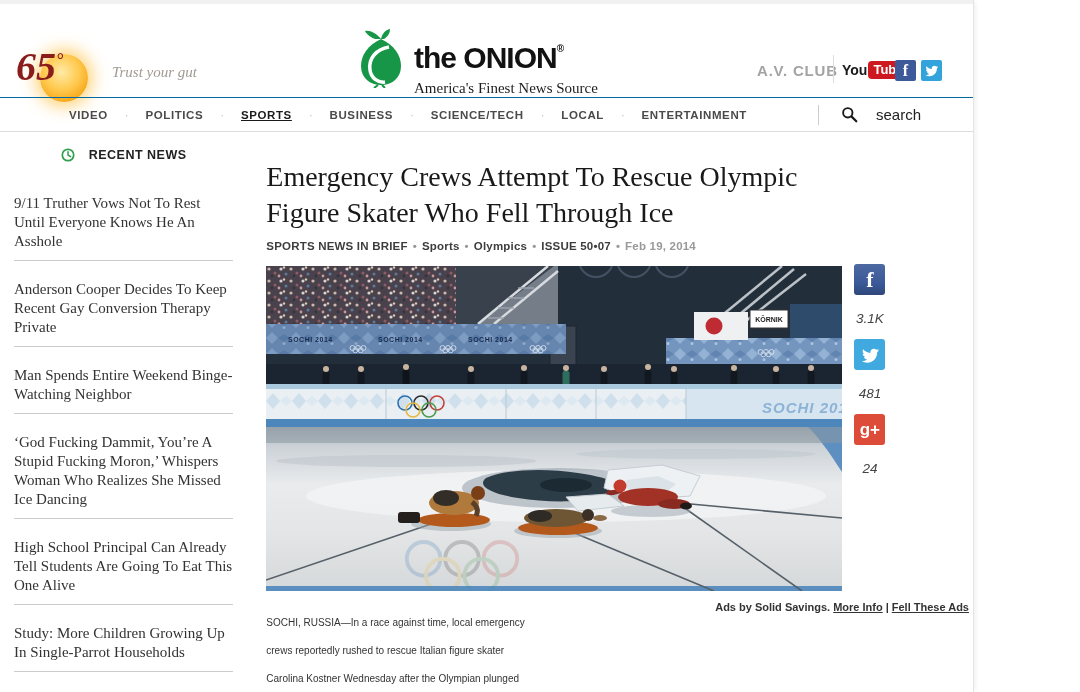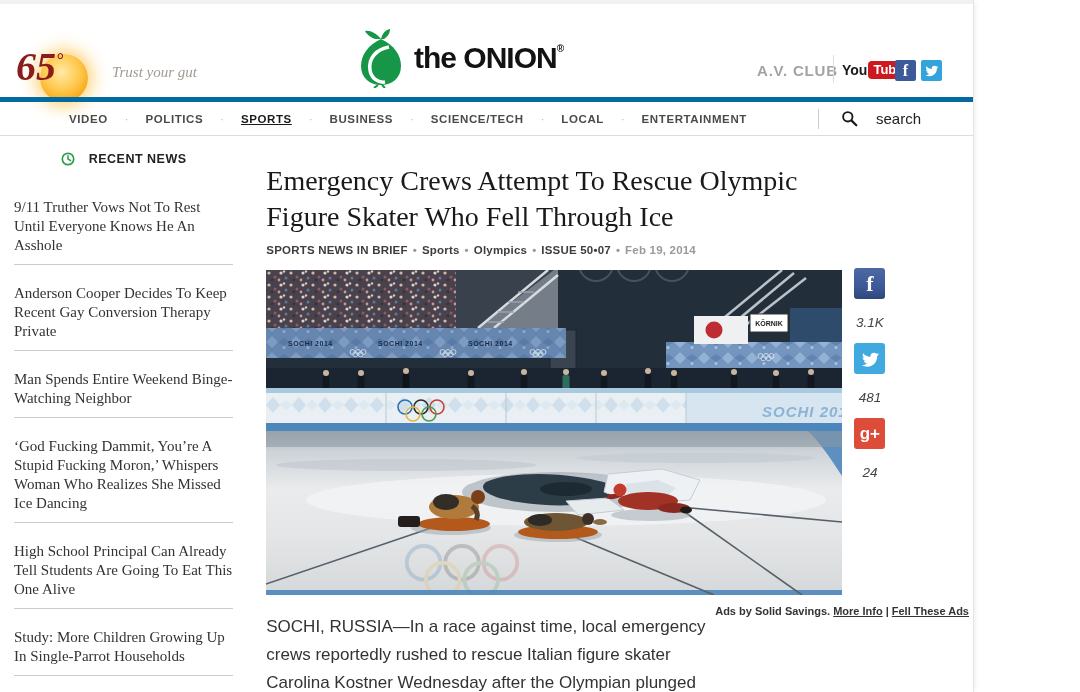--- a/index.html
+++ b/index.html
@@ -22,21 +22,21 @@
   .logo-tag{font:15px "Liberation Serif",serif;color:#1e1e1e;margin-top:1px;}
   .avclub{position:absolute;left:757px;top:58px;font-weight:bold;font-size:15px;color:#a3a3a3;letter-spacing:.8px;cursor:pointer;}
   .hdr-div{position:absolute;left:833px;top:51px;width:1px;height:28px;background:#ddd;}
   .yt{position:absolute;left:842px;top:57px;display:flex;align-items:center;cursor:pointer;}
   .yt-you{color:#1a1a1a;font-weight:bold;font-size:14px;}
   .yt-tube{background:#cc181e;color:#fff;font-weight:bold;font-size:13px;padding:1px 5px 2px;border-radius:4px;margin-left:1px;}
   .sq{position:absolute;top:56px;width:21px;height:21px;border-radius:2px;display:flex;align-items:center;justify-content:center;cursor:pointer;}
   .fb-sm{left:895px;background:#3c5a99;color:#fff;font:bold 16px/16px "Liberation Serif",serif;}
   .tw-sm{left:921px;background:#33a3dc;}
   
-  .nav{position:relative;height:33px;border-top:5px solid #0369a1;border-bottom:1px solid #dcdcdc;}
+  .nav{position:relative;height:33px;border-top:1px solid #0369a1;border-bottom:1px solid #dcdcdc;}
   .nav-list{position:absolute;left:52px;top:0;height:33px;display:flex;align-items:center;}
   .nav-item{font-size:11.5px;font-weight:bold;letter-spacing:.6px;color:#4a4a4a;padding:0 17px;cursor:pointer;text-decoration:none;}
   .nav-item.active{color:#1a1a1a;text-decoration:underline;}
   .nav-dot{color:#bbb;font-size:11px;}
   .nav-search{position:absolute;left:818px;top:0;height:33px;display:flex;align-items:center;cursor:pointer;gap:11px;}
   .search-div{width:1px;height:20px;background:#ccc;margin-right:11px;}
   .search-label{font-size:15px;color:#222;margin-left:7px;}
   
   .content{position:relative;display:flex;align-items:flex-start;}
   .sidebar{width:240px;box-sizing:border-box;padding:16px 6px 0 14px;}
@@ -46,21 +46,21 @@
            margin:0 0 9px;text-decoration:none;cursor:pointer;}
   .rn-rule{border:0;border-top:1px solid #ccc;margin:0 0 19px;}
   
   .main{width:578px;margin-left:27px;}
   .headline{margin:27px 0 0;font:400 28px/36px "Liberation Serif",serif;color:#191919;white-space:pre-line;}
   .byline{margin-top:9px;font-size:11.5px;font-weight:bold;color:#3d3d3d;letter-spacing:.2px;}
   .byline a{color:#3d3d3d;text-decoration:none;cursor:pointer;}
   .b-dot{color:#999;margin:0 5px;}
   .b-date{color:#999;}
   .photo{margin-top:14px;width:576px;height:325px;display:block;}
-  .body-text{margin-top:18px;width:440px;font-size:17px;line-height:28px;color:#333;white-space:pre-line;}
+  .body-text{margin-top:18px;width:440px;font-size:10px;line-height:28px;color:#333;white-space:pre-line;}
   
   .rail{width:119px;margin-left:12px;box-sizing:border-box;padding-top:132px;}
   .share-btn{width:31px;height:31px;border-radius:3px;display:flex;align-items:center;justify-content:center;
              color:#fff;cursor:pointer;}
   .share-fb{background:linear-gradient(#4e69a2,#3b5998 62%,#2f477a);font:bold 22px/22px "Liberation Serif",serif;}
   .share-tw{background:#3fa9e0;}
   .share-gp{background:#dd4b39;font:bold 17px/17px "Liberation Sans",sans-serif;}
   .share-count{width:31px;text-align:center;font-size:13.5px;color:#444;margin:16px 0 13px;font-style:italic;}
   .ads{position:absolute;top:469px;right:4px;font-size:11px;font-weight:bold;color:#333;}
   .ads a{color:#333;text-decoration:underline;cursor:pointer;}
@@ -83,20 +83,21 @@
     <div class="logo">
       <svg width="50" height="60" viewBox="0 0 50 60">
         <path d="M25,11 C12,17 5,27 5,38 c0,12 9,19 20,19 c11,0 20,-7 20,-19 C45,27 38,17 25,11 Z" fill="#179647"></path>
         <path d="M25,11 C20,5 14,2 9,3 c2,4 7,7 10,8 Z" fill="#179647"></path>
         <path d="M25,11 c1,-5 4,-9 9,-10 c0,5 -3,8 -6,10 Z" fill="#179647"></path>
         <path d="M33,19 c-12,2 -21,11 -19,23 c1,8 8,13 15,12" stroke="#fff" stroke-width="3.5" fill="none"></path>
         <path d="M22,57 l-4,3 M26,57 l3,3" stroke="#179647" stroke-width="2" fill="none"></path>
       </svg>
       <div class="logo-text">
         <div class="logo-name"><span>the </span><span>ONION</span><span class="reg">®</span></div>
+        <div class="logo-tag">America's Finest News Source</div>
       </div>
     </div>
 
     <div class="avclub">A.V. CLUB</div>
     <div class="hdr-div"></div>
     <div class="yt">
       <span class="yt-you">You</span>
       <span class="yt-tube">Tube</span>
     </div>
     <div class="sq fb-sm">

